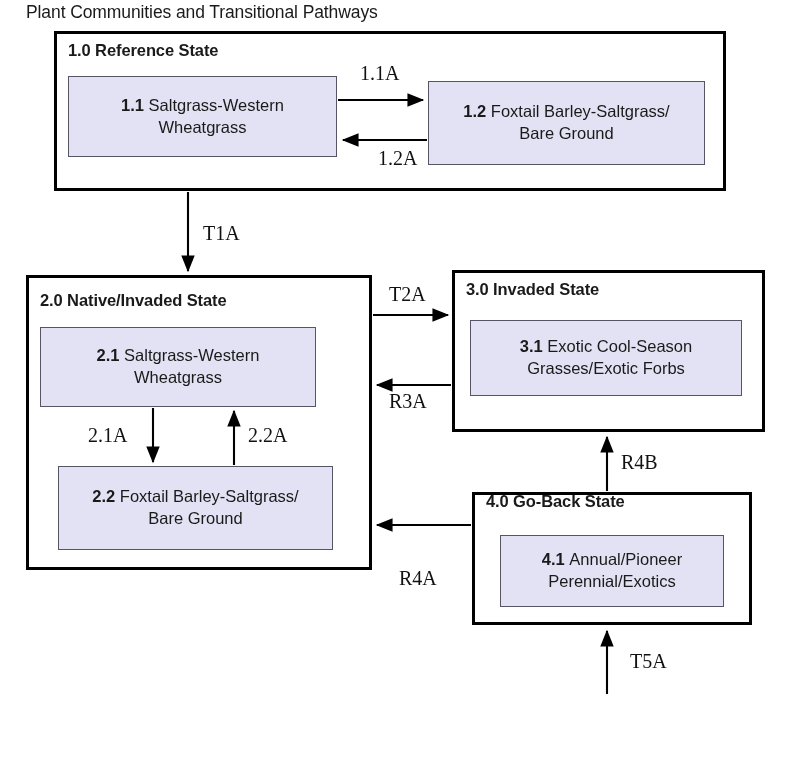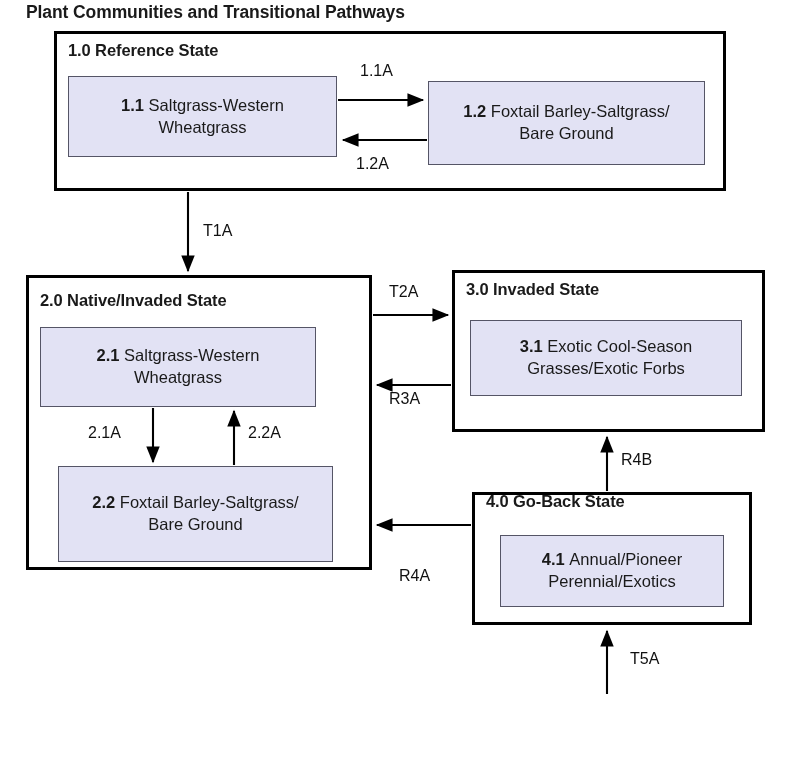--- a/index.html
+++ b/index.html
@@ -21,21 +21,21 @@
     top: 0;
     width: 800px;
     height: 763px;
   }
   
   .page-title {
     position: absolute;
     left: 26px;
     top: 2px;
     font-size: 17.5px;
-    font-weight: bold;
+    font-weight: normal;
     letter-spacing: -0.1px;
     white-space: nowrap;
   }
   
   .state-box {
     position: absolute;
     background: #ffffff;
     border: 3px solid #000000;
     box-sizing: border-box;
   }
@@ -59,23 +59,24 @@
     font-size: 16.5px;
     line-height: 1.32;
     padding: 2px 16px;
   }
   .community-box .num {
     font-weight: bold;
   }
   
   .edge-label {
     position: absolute;
-    font-size: 16px;
+    font-size: 20px;
     white-space: nowrap;
     color: #111111;
+    font-family: Liberation Serif, serif;
   }
   
   .source-node {
     position: absolute;
     font-size: 16.5px;
     font-weight: bold;
     text-align: center;
     line-height: 1.3;
     white-space: pre-line;
   }
@@ -107,35 +108,35 @@
   </div>
 
   <div class="community-box" style="left:428px; top:81px; width:277px; height:84px;">
     <span>
       <span class="num">1.2 </span>
       <span>Foxtail Barley-Saltgrass/ Bare Ground</span>
     </span>
   </div>
 
   <div class="edge-label" style="left:360px; top:62px;">1.1A</div>
-  <div class="edge-label" style="left:356px; top:147px;margin-top:8px;">1.2A</div>
+  <div class="edge-label" style="left:378px; top:147px;">1.2A</div>
 
   <div class="edge-label" style="left:203px; top:222px;">T1A</div>
 
   <div class="state-box" style="left:26px; top:275px; width:346px; height:295px;"></div>
   <div class="state-title" style="left:40px; top:291px;text-align:center;">2.0 Native/Invaded State</div>
 
   <div class="community-box" style="left:40px; top:327px; width:276px; height:80px;">
     <span>
       <span class="num">2.1 </span>
       <span>Saltgrass-Western Wheatgrass</span>
     </span>
   </div>
 
-  <div class="community-box" style="left:58px; top:466px; width:275px; height:96px;">
+  <div class="community-box" style="left:58px; top:466px; width:275px; height:84px;">
     <span>
       <span class="num">2.2 </span>
       <span>Foxtail Barley-Saltgrass/ Bare Ground</span>
     </span>
   </div>
 
   <div class="edge-label" style="left:88px; top:424px;">2.1A</div>
   <div class="edge-label" style="left:248px; top:424px;">2.2A</div>
 
   <div class="state-box" style="left:452px; top:270px; width:313px; height:162px;"></div>

